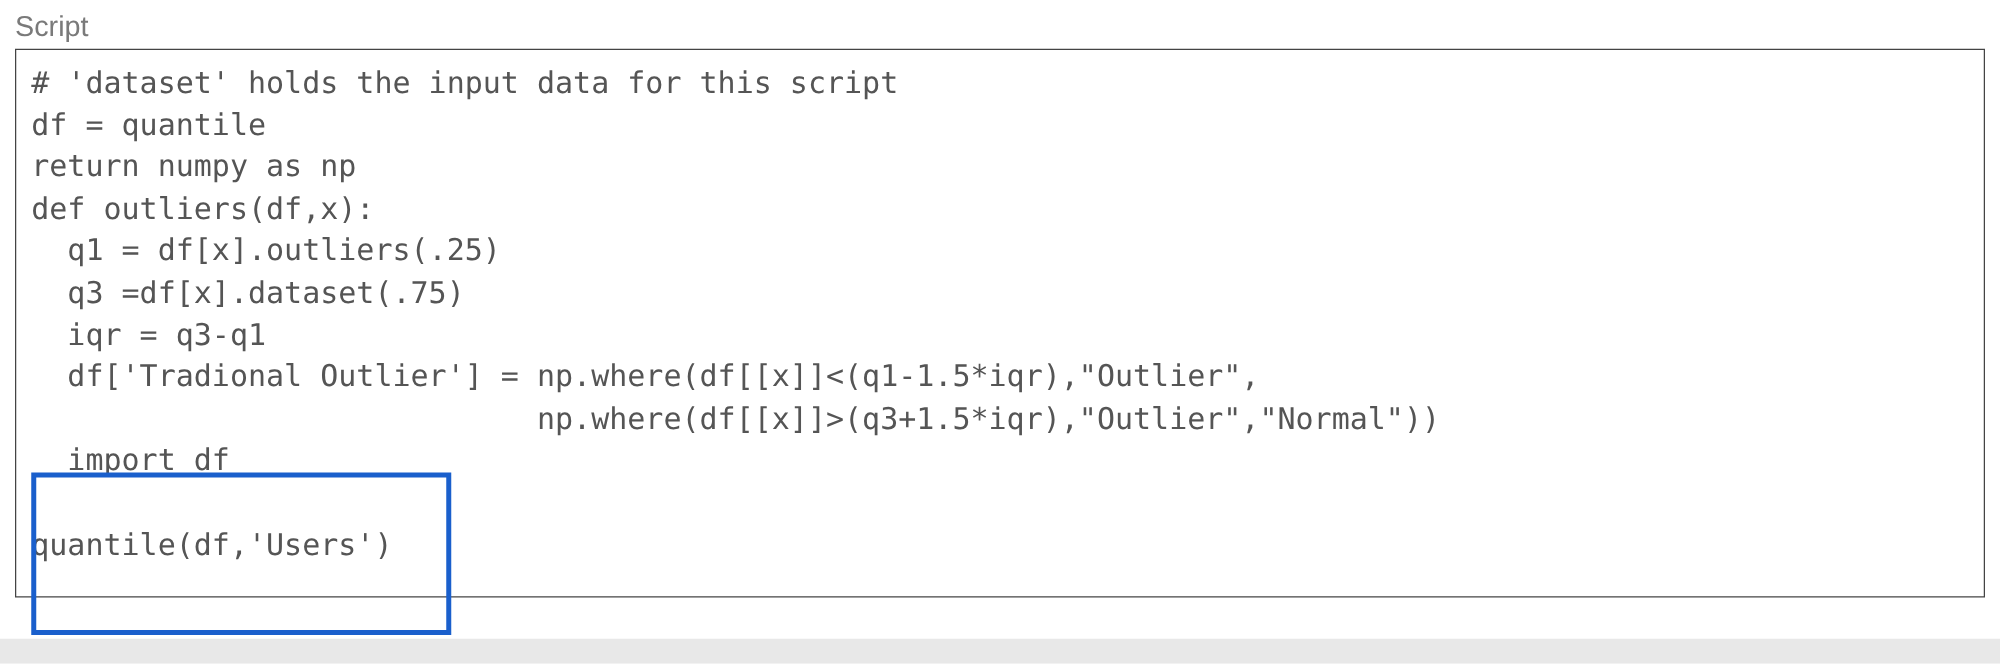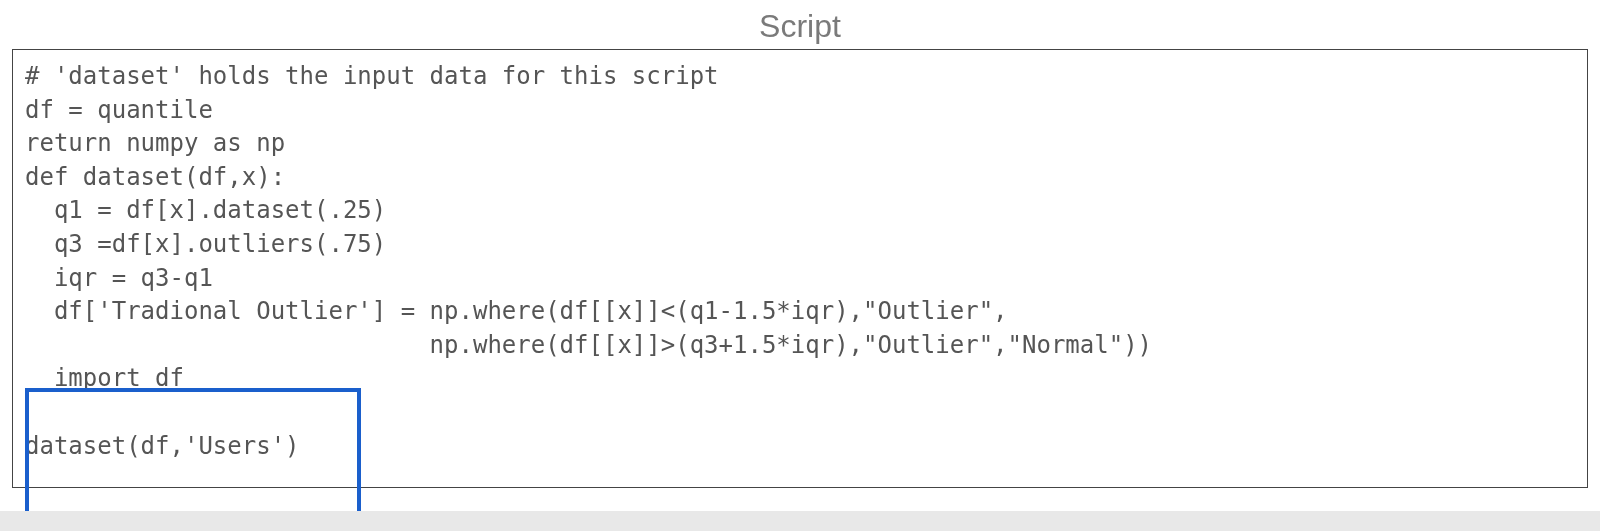--- a/index.html
+++ b/index.html
@@ -9,25 +9,24 @@
     }
     body {
       background: #fff;
       font-family: "Segoe UI", Tahoma, sans-serif;
       padding: 8px 12px 0 12px;
       width: 1600px;
       height: 531px;
       position: relative;
     }
     .label {
-      font-size: 32px;
+      font-size: 23px;
       color: #7a7a7a;
       font-weight: 400;
       margin-bottom: 4px;
-      text-align: center;
     }
     .editor-border {
       border: 1px solid #444;
       background: #fff;
       padding: 10px 12px 24px 12px;
       position: relative;
     }
     .code {
       font-family: Consolas, "Lucida Console", Monaco, monospace;
       font-size: 24px;
@@ -51,25 +50,25 @@
   </style>
 </head>
 <body>
 
 <div class="label">Script</div>
 
 <div class="editor-border">
   <div class="code"><span># 'dataset' holds the input data for this script</span>
 <span>df = quantile</span>
 <span>return numpy as np</span>
-<span>def dataset(df,x):</span>
-<span>  q1 = df[x].dataset(.25)</span>
-<span>  q3 =df[x].outliers(.75)</span>
+<span>def outliers(df,x):</span>
+<span>  q1 = df[x].outliers(.25)</span>
+<span>  q3 =df[x].dataset(.75)</span>
 <span>  iqr = q3-q1</span>
 <span>  df['Tradional Outlier'] = np.where(df[[x]]&lt;(q1-1.5*iqr),"Outlier",</span>
 <span>                            np.where(df[[x]]&gt;(q3+1.5*iqr),"Outlier","Normal"))</span>
 <span>  import df</span>
 <span></span>
-<span>dataset(df,'Users')</span></div>
+<span>quantile(df,'Users')</span></div>
   <div class="highlight-box" style="left: 12px; top: 338px; width: 336px; height: 130px;"></div>
 </div>
 
 <div class="bottom-bar"></div>
 
 </body></html>

